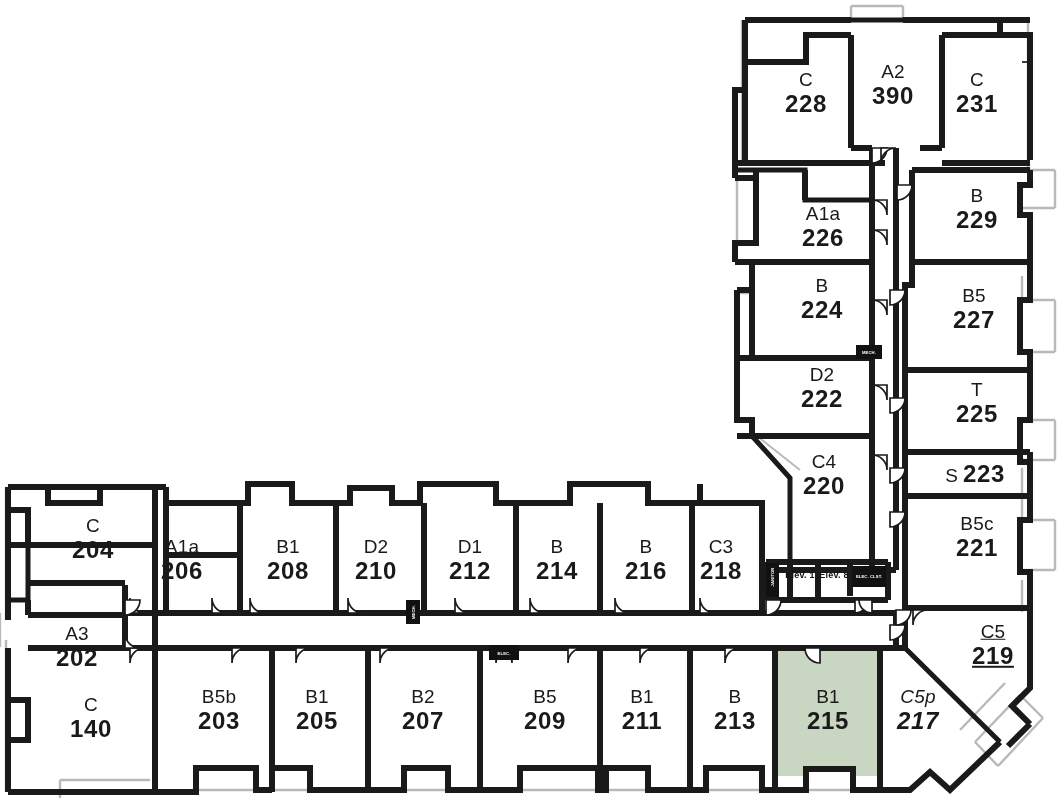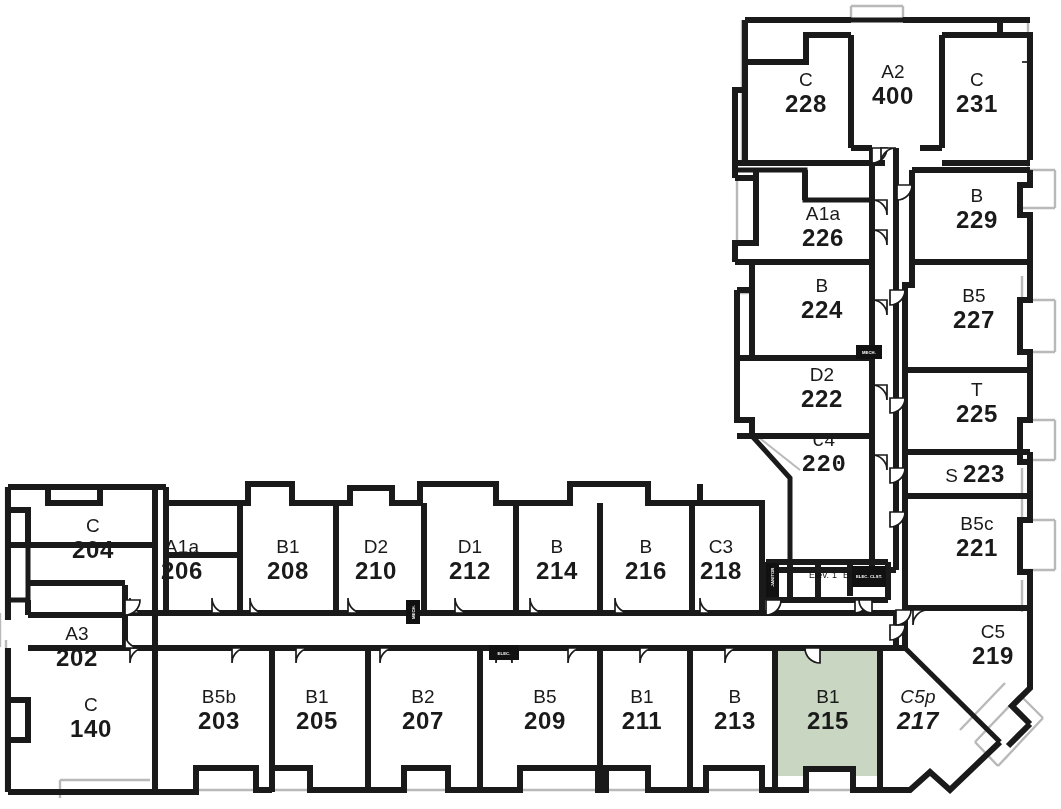--- a/index.html
+++ b/index.html
@@ -29,27 +29,26 @@
     font-size:24px;
     font-weight:700;
     letter-spacing:0.6px;
   }
   .inline-label .unit-type,
   .inline-label .unit-num{display:inline;}
   .inline-label .unit-type{margin-right:5px;}
   .svc-label{
     position:absolute;
     font-size:9px;
-    font-weight:400;
+    font-weight:700;
     color:#111;
     text-align:left;
     transform:translate(-50%,-50%);
     white-space:nowrap;
     letter-spacing:0.2px;
-    margin-left:23px;
   }
   .svc-tiny{
     position:absolute;
     font-size:4.2px;
     font-weight:700;
     color:#ffffff;
     text-align:center;
     transform:translate(-50%,-50%);
     white-space:nowrap;
     letter-spacing:0.1px;
@@ -318,21 +317,21 @@
 
 </svg>
 
 <div id="labels">
       <div class="unit-label" style="left: 806px; top: 93px;">
         <span class="unit-type">C</span>
         <span class="unit-num">228</span>
       </div>
       <div class="unit-label" style="left: 893px; top: 85px;">
         <span class="unit-type">A2</span>
-        <span class="unit-num">400</span>
+        <span class="unit-num">390</span>
       </div>
       <div class="unit-label" style="left: 977px; top: 93px;">
         <span class="unit-type">C</span>
         <span class="unit-num">231</span>
       </div>
       <div class="unit-label" style="left: 823px; top: 227px;">
         <span class="unit-type">A1a</span>
         <span class="unit-num">226</span>
       </div>
       <div class="unit-label" style="left: 977px; top: 209px;">
@@ -349,29 +348,29 @@
       </div>
       <div class="unit-label" style="left: 822px; top: 388px;">
         <span class="unit-type">D2</span>
         <span class="unit-num">222</span>
       </div>
       <div class="unit-label" style="left: 977px; top: 403px;">
         <span class="unit-type">T</span>
         <span class="unit-num">225</span>
       </div>
       <div class="unit-label inline-label" style="left: 975px; top: 474px;"><span class="unit-type">S</span><span class="unit-num">223</span></div>
-      <div class="unit-label" style="left: 824px; top: 454px; font-family: Liberation Mono, monospace;">
+      <div class="unit-label" style="left: 824px; top: 475px;">
         <span class="unit-type">C4</span>
         <span class="unit-num">220</span>
       </div>
       <div class="unit-label" style="left: 977px; top: 537px;">
         <span class="unit-type">B5c</span>
         <span class="unit-num">221</span>
       </div>
-      <div class="unit-label" style="left: 993px; top: 645px;">
+      <div class="unit-label" style="left: 993px; top: 645px; text-decoration: underline;">
         <span class="unit-type">C5</span>
         <span class="unit-num">219</span>
       </div>
       <div class="unit-label" style="left: 93px; top: 539px;">
         <span class="unit-type">C</span>
         <span class="unit-num">204</span>
       </div>
       <div class="unit-label" style="left: 182px; top: 560px;">
         <span class="unit-type">A1a</span>
         <span class="unit-num">206</span>

